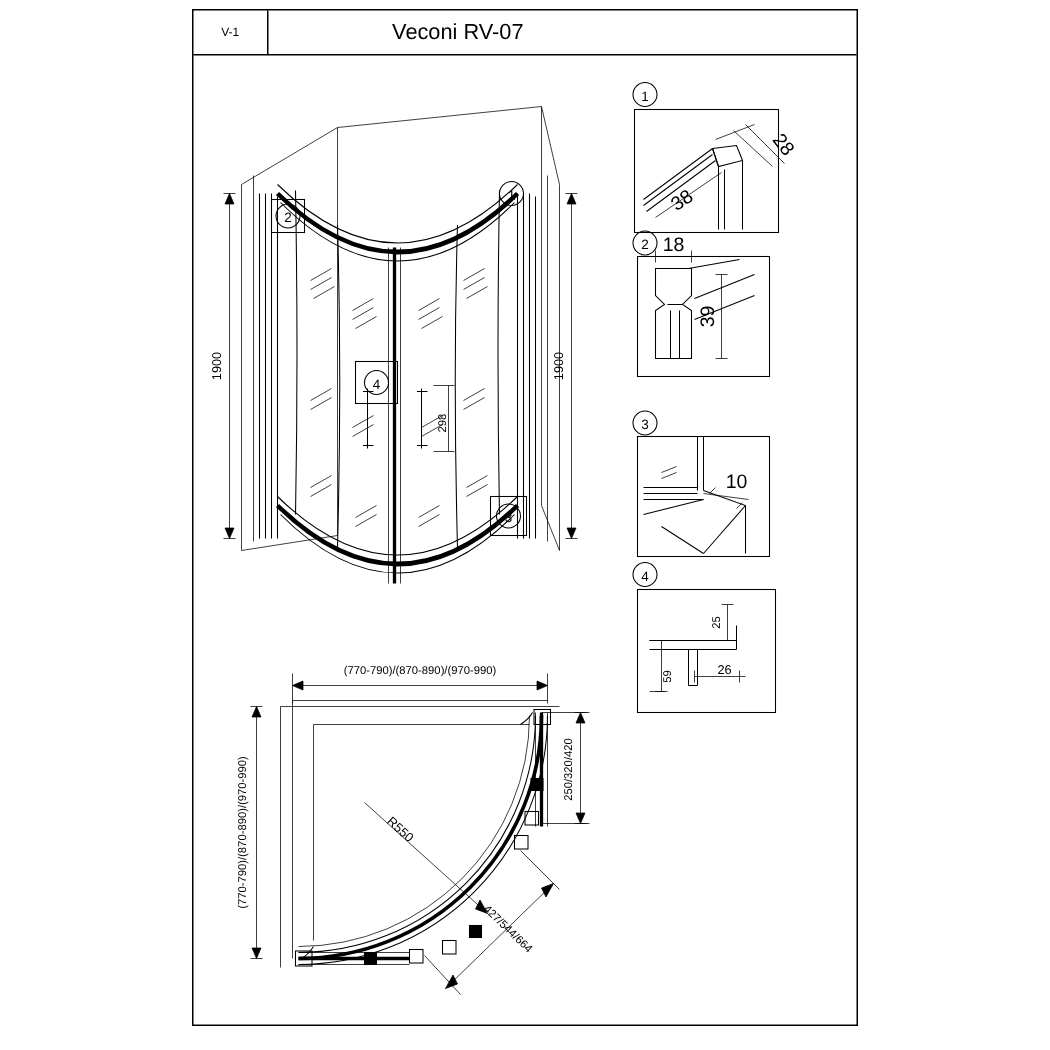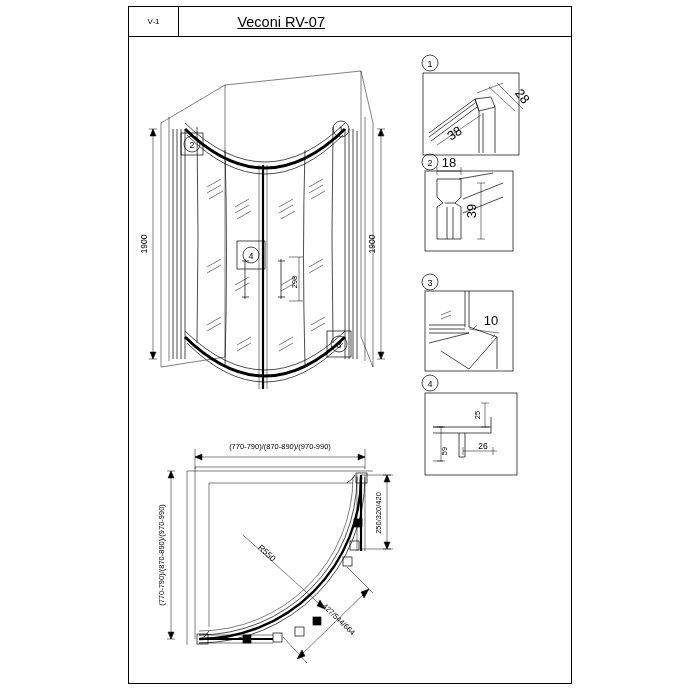--- a/index.html
+++ b/index.html
@@ -1,27 +1,27 @@
 <!DOCTYPE html>
 <html><head>
 <meta charset="utf-8">
 <style>
   html,body{margin:0;padding:0;background:#fff;}
   body{width:700px;height:700px;position:relative;overflow:hidden;
        font-family:"Liberation Sans",sans-serif;color:#000;}
   .frame{position:absolute;left:128px;top:6px;width:444px;height:678px;
          border:1.2px solid #000;box-sizing:border-box;background:#fff;}
   .title-row{position:absolute;left:0;top:0;width:100%;height:30px;
-             border-bottom:1.2px solid #000;box-sizing:border-box;display:flex;}
+             border-bottom:1.2px solid #000;box-sizing:border-box;display:flex;gap:24px;}
   .cell-v{width:50px;border-right:1.2px solid #000;display:flex;
           align-items:center;justify-content:center;font-size:8px;box-sizing:border-box;}
   .cell-mid{flex:1;display:flex;align-items:center;justify-content:center;
             font-size:14.5px;box-sizing:border-box;}
   .cell-right{width:150px;display:flex;align-items:center;justify-content:flex-end;
-              padding-right:4px;font-size:14.5px;box-sizing:border-box;text-decoration:underline;}
+              padding-right:4px;font-size:14.5px;box-sizing:border-box;}
   svg{position:absolute;left:0;top:0;overflow:visible;}
   .ln{stroke:#000;fill:none;}
   .th{stroke-width:.7}
   .tn{stroke-width:.5}
   .hv{stroke-width:2.2}
   .dim{font-size:8.5px;font-family:"Liberation Sans",sans-serif;fill:#000;}
   .dimS{font-size:7.5px;font-family:"Liberation Sans",sans-serif;fill:#000;}
   .dimB{font-size:13px;font-family:"Liberation Sans",sans-serif;fill:#000;}
   .cal{font-size:9px;font-family:"Liberation Sans",sans-serif;fill:#000;}
   .box{fill:none;stroke:#000;stroke-width:.7}

